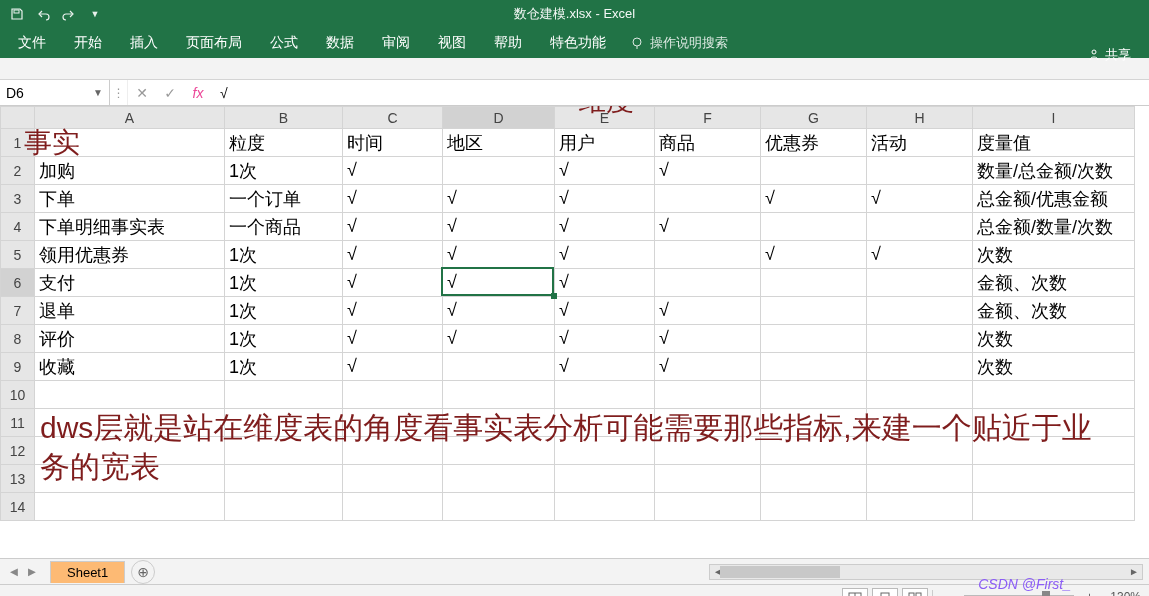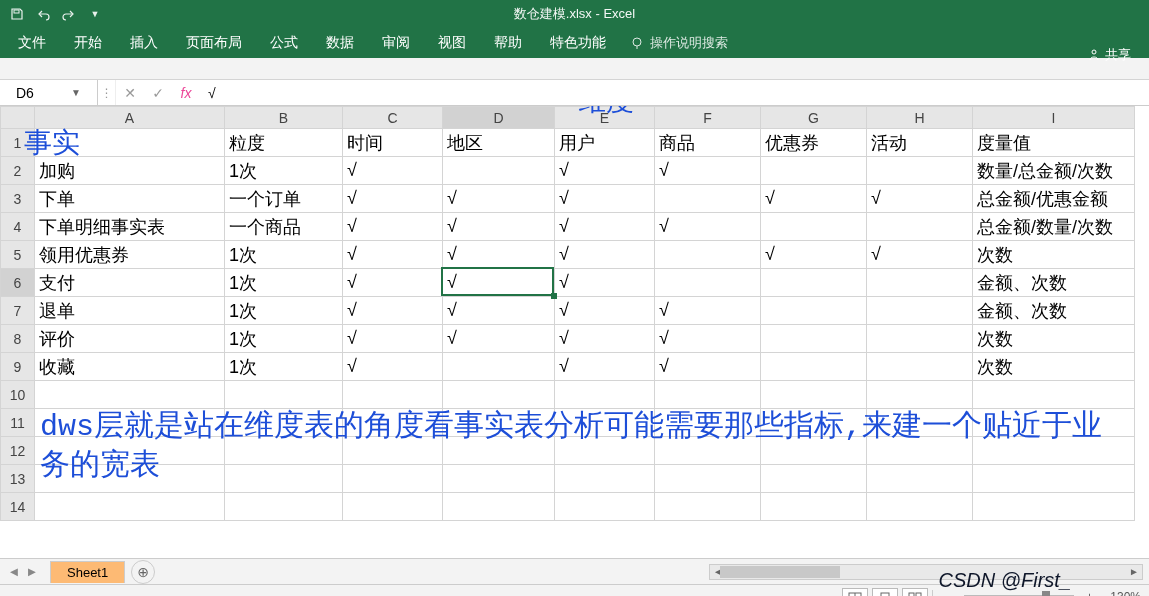--- a/index.html
+++ b/index.html
@@ -19,42 +19,42 @@
 .ribbon { height: 30px; background: #217346; display: flex; align-items: center; padding: 0 4px; color: #fff; font-size: 14px; }
 .ribbon .tab { padding: 6px 14px; cursor: default; }
 .ribbon .tell-me { display: flex; align-items: center; gap: 6px; margin-left: 10px; opacity: 0.85; font-size: 13px; }
 .ribbon .share { margin-left: auto; display: flex; align-items: center; gap: 4px; padding-right: 14px; font-size: 13px; margin-top: 24px; }
 
 
 .ribbon-body { height: 22px; background: #f3f3f3; border-bottom: 1px solid #d4d4d4; }
 
 
 .formula-bar { height: 26px; display: flex; align-items: stretch; border-bottom: 1px solid #ccc; font-size: 14px; background: #fff; }
-.name-box { width: 98px; border-right: 1px solid #ccc; display: flex; align-items: center; padding: 0 16px; justify-content: space-between; }
+.name-box { width: 110px; border-right: 1px solid #ccc; display: flex; align-items: center; padding: 0 6px; justify-content: space-between; }
 .name-box .dd { color: #666; font-size: 10px; }
 .fb-sep { width: 18px; display: flex; align-items: center; justify-content: center; color: #999; font-size: 12px; border-right: 1px solid #eee; }
 .fb-btn { width: 28px; display: flex; align-items: center; justify-content: center; color: #999; }
 .fb-content { flex: 1; display: flex; align-items: center; padding: 0 8px; }
 
 
 .grid-wrap { position: relative; height: 452px; overflow: hidden; }
 .grid { border-collapse: collapse; table-layout: fixed; font-size: 18px; color: #000; position: relative; }
 .grid th, .grid td { border: 1px solid #d4d4d4; height: 28px; padding: 0 4px; text-align: left; vertical-align: middle; overflow: hidden; white-space: nowrap; }
 .grid thead th { background: #e6e6e6; text-align: center; font-weight: normal; font-size: 14px; color: #444; height: 22px; }
 .grid .rowhdr { background: #e6e6e6; text-align: center; font-size: 14px; color: #444; width: 34px; }
 .grid thead th.sel-col { background: #d2d2d2; }
 .grid .rowhdr.sel-row { background: #d2d2d2; }
 .corner { background: #e6e6e6; width: 34px; }
 .col-A { width: 190px; } .col-B { width: 118px; } .col-C { width: 100px; } .col-D { width: 112px; }
 .col-E { width: 100px; } .col-F { width: 106px; } .col-G { width: 106px; } .col-H { width: 106px; } .col-I { width: 162px; }
 .active-cell { position: absolute; border: 2px solid #217346; pointer-events: none; }
 .active-handle { position: absolute; width: 6px; height: 6px; background: #217346; }
 
 
-.anno { position: absolute; color: #1d4ed8; font-size: 28px; font-weight: 400; pointer-events: none; font-family: Liberation Mono, monospace; }
+.anno { position: absolute; color: #7f1d1d; font-size: 28px; font-weight: 400; pointer-events: none; }
 .anno.big { font-size: 30px; line-height: 1.3; }
 
 
 .sheet-bar { height: 26px; display: flex; align-items: center; border-top: 1px solid #ccc; font-size: 13px; background: #f3f3f3; }
 .sheet-nav { display: flex; gap: 2px; padding: 0 6px; }
 .sheet-nav .nav-btn { width: 16px; height: 16px; color: #888; display: flex; align-items: center; justify-content: center; }
 .sheet-tab { background: #fdba74; border: 1px solid #ccc; border-bottom: none; padding: 3px 16px; margin-left: 4px; }
 .add-sheet { width: 24px; height: 24px; display: flex; align-items: center; justify-content: center; color: #666; margin-left: 6px; border: 1px solid #ccc; border-radius: 50%; font-size: 14px; }
 .hscroll-area { margin-left: auto; width: 440px; height: 18px; display: flex; align-items: center; padding-right: 6px; }
 .hscroll { flex: 1; height: 16px; background: #e9e9e9; border: 1px solid #ccc; position: relative; }
@@ -62,21 +62,21 @@
 .hscroll .arrow { position: absolute; top: 0; bottom: 0; width: 16px; display: flex; align-items: center; justify-content: center; font-size: 10px; color: #666; }
 .hscroll .arrow.l { left: 0; } .hscroll .arrow.r { right: 0; }
 
 
 .status-bar { height: 24px; background: #f3f3f3; border-top: 1px solid #ccc; display: flex; align-items: center; font-size: 12px; color: #555; }
 .views { margin-left: auto; display: flex; align-items: center; gap: 4px; padding-right: 8px; }
 .view-btn { width: 26px; height: 18px; border: 1px solid #bbb; display: flex; align-items: center; justify-content: center; font-size: 10px; background: #fff; }
 .zoom-slider { width: 110px; height: 4px; background: #bbb; margin: 0 8px; position: relative; }
 .zoom-slider .knob { position: absolute; right: 24px; top: -4px; width: 8px; height: 12px; background: #888; }
 .zoom-val { width: 44px; text-align: right; }
-.watermark { position: absolute; right: 78px; bottom: 4px; color: #0f172a; font-size: 20px; font-style: italic; pointer-events: none; }
+.watermark { position: absolute; right: 78px; bottom: 4px; color: #8b5cf6; font-size: 14px; font-style: italic; pointer-events: none; }
 
 svg { display: block; }
 </style>
 </head>
 <body>
 
 <div class="title-bar">
   <div class="qat">
     <span class="qat-icon">
         <svg width="14" height="14" viewBox="0 0 14 14">

